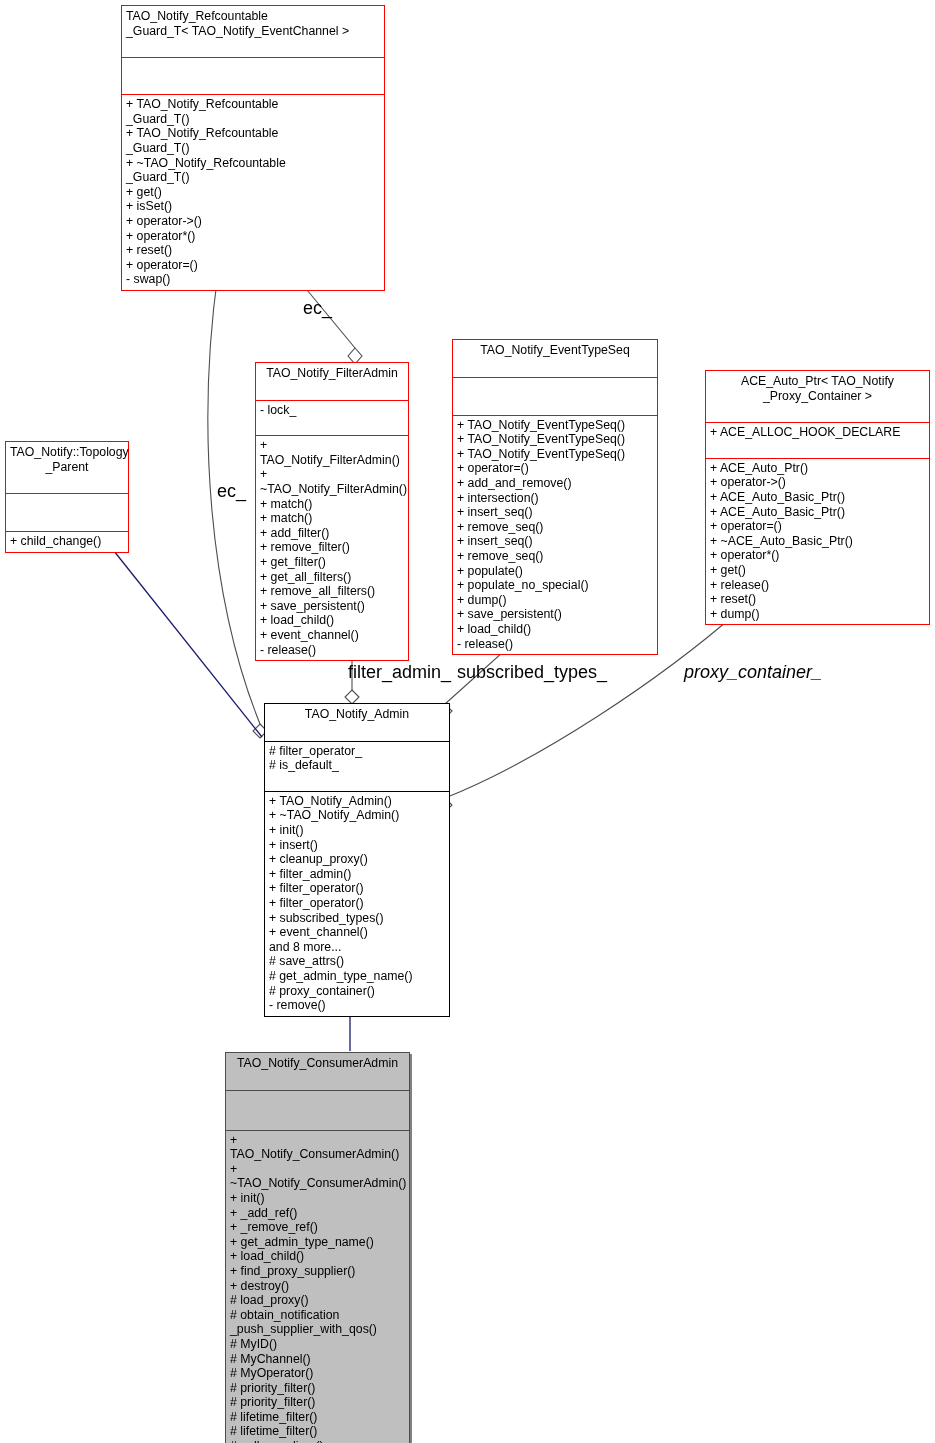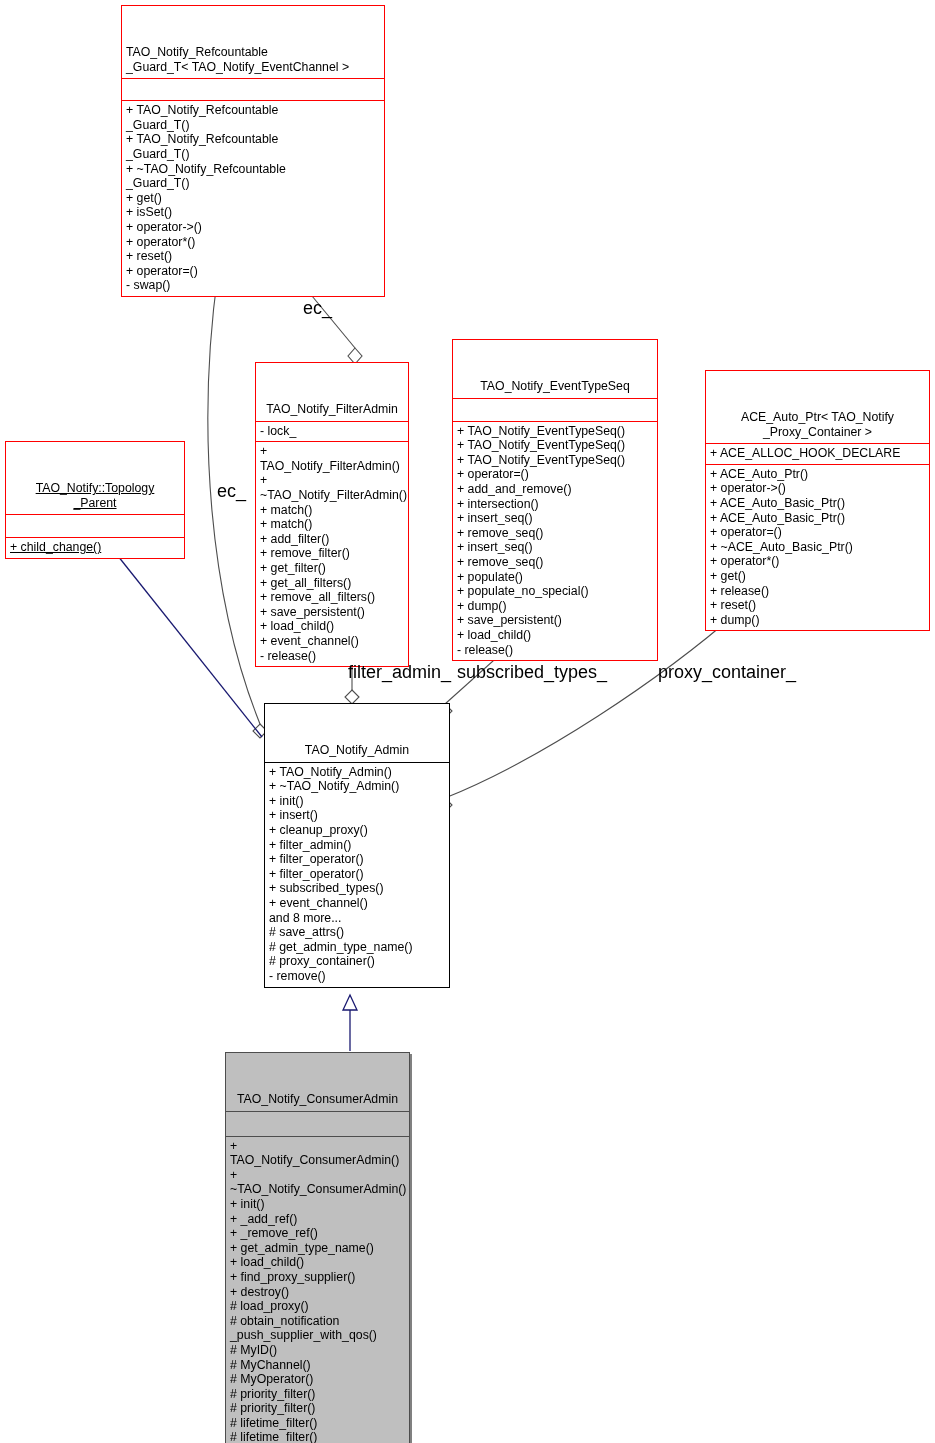--- a/index.html
+++ b/index.html
@@ -44,24 +44,24 @@
     border: 1px solid #4d4d4d;
     box-shadow: 2px 2px 0 #808080;
   }
   .sec {
     padding: 2px 4px 3px 4px;
   }
   .sec.title {
     text-align: center;
     white-space: pre-line;
     padding: 3px 4px 4px 4px;
-    margin-top: 36px;
   }
   .sec.attrs, .sec.ops {
     text-align: left;
+    margin-top: 15px;
   }
   .divider-red {
     border-top: 1px solid #ff0000;
   }
   .divider-black {
     border-top: 1px solid #000000;
   }
   .divider-dark {
     border-top: 1px solid #4d4d4d;
   }
@@ -119,21 +119,21 @@
       <div class="row">+ get()</div>
       <div class="row">+ isSet()</div>
       <div class="row">+ operator-&gt;()</div>
       <div class="row">+ operator*()</div>
       <div class="row">+ reset()</div>
       <div class="row">+ operator=()</div>
       <div class="row">- swap()</div>
     </div>
   </div>
 
-  <div class="uml-box red" style="left:5px; top:441px; width:180px;text-decoration:underline;">
+  <div class="uml-box red" style="left:5px; top:441px; width:124px;">
     <div class="sec title">TAO_Notify::Topology
 _Parent</div>
     <div class="sec attrs divider-red" style="min-height:17px;"></div>
     <div class="sec ops divider-red">
       <div class="row">+ child_change()</div>
     </div>
   </div>
 
   <div class="uml-box red" style="left:255px; top:362px; width:154px;">
     <div class="sec title">TAO_Notify_FilterAdmin</div>
@@ -196,20 +196,24 @@
       <div class="row">+ operator*()</div>
       <div class="row">+ get()</div>
       <div class="row">+ release()</div>
       <div class="row">+ reset()</div>
       <div class="row">+ dump()</div>
     </div>
   </div>
 
   <div class="uml-box black" style="left:264px; top:703px; width:186px;">
     <div class="sec title">TAO_Notify_Admin</div>
+    <div class="sec attrs divider-black">
+      <div class="row"># filter_operator_</div>
+      <div class="row"># is_default_</div>
+    </div>
     <div class="sec ops divider-black">
       <div class="row">+ TAO_Notify_Admin()</div>
       <div class="row">+ ~TAO_Notify_Admin()</div>
       <div class="row">+ init()</div>
       <div class="row">+ insert()</div>
       <div class="row">+ cleanup_proxy()</div>
       <div class="row">+ filter_admin()</div>
       <div class="row">+ filter_operator()</div>
       <div class="row">+ filter_operator()</div>
       <div class="row">+ subscribed_types()</div>
@@ -248,15 +252,15 @@
       <div class="row"># pull_suppliers()</div>
       <div class="row">and 15 more...</div>
       <div class="row">- release()</div>
     </div>
   </div>
 
   <div class="edge-label" style="left:303px; top:298px;">ec_</div>
   <div class="edge-label" style="left:217px; top:481px;">ec_</div>
   <div class="edge-label" style="left:348px; top:662px;">filter_admin_</div>
   <div class="edge-label" style="left:457px; top:662px;">subscribed_types_</div>
-  <div class="edge-label" style="left:658px; top:662px;">proxy_container_</div>
+  <div class="edge-label" style="left:684px; top:662px;font-style:italic;">proxy_container_</div>
 
 </div>
 
 </body></html>

